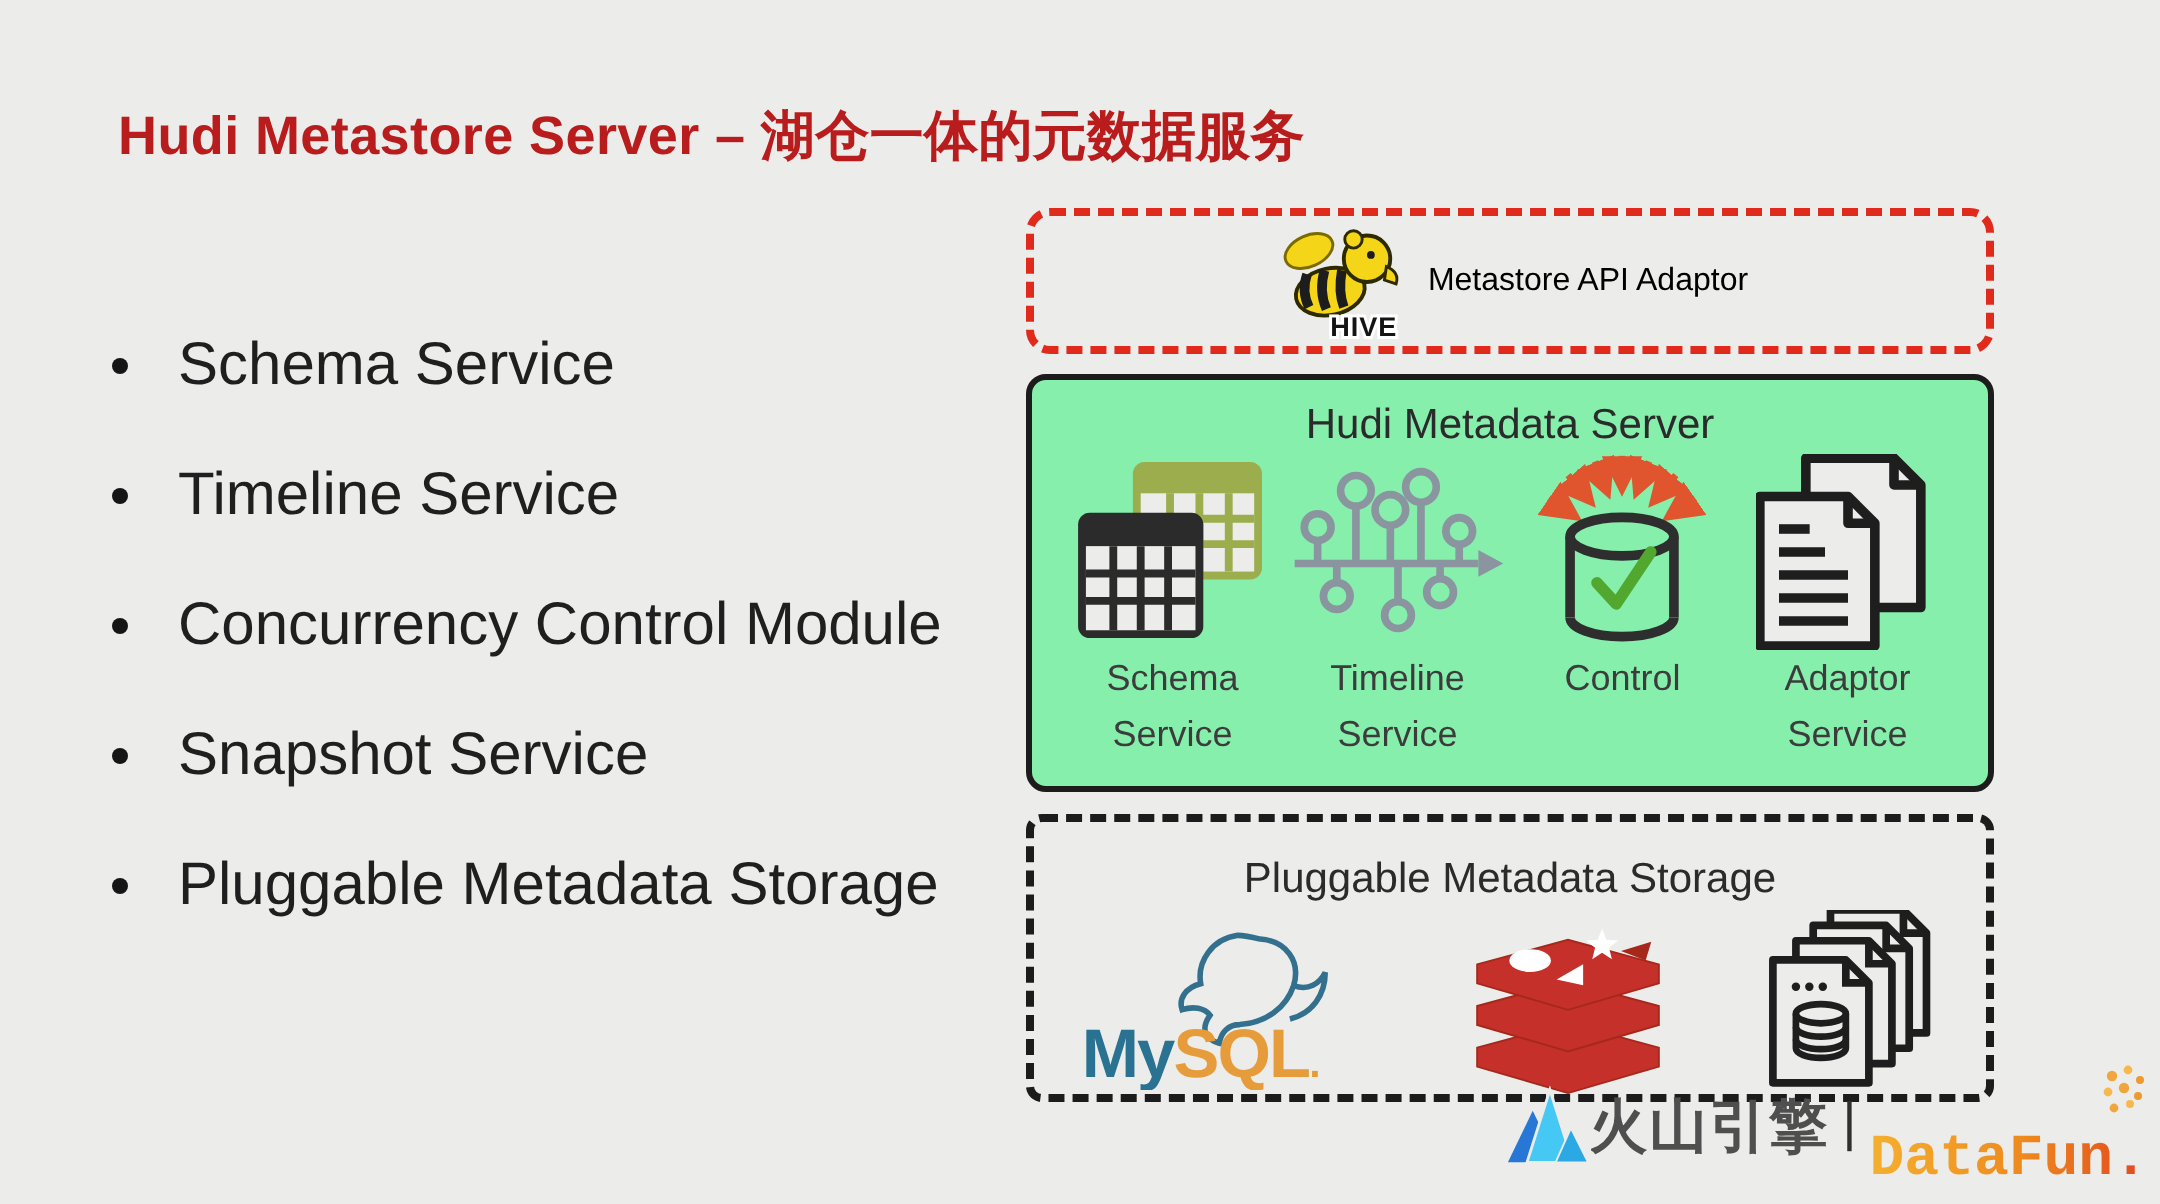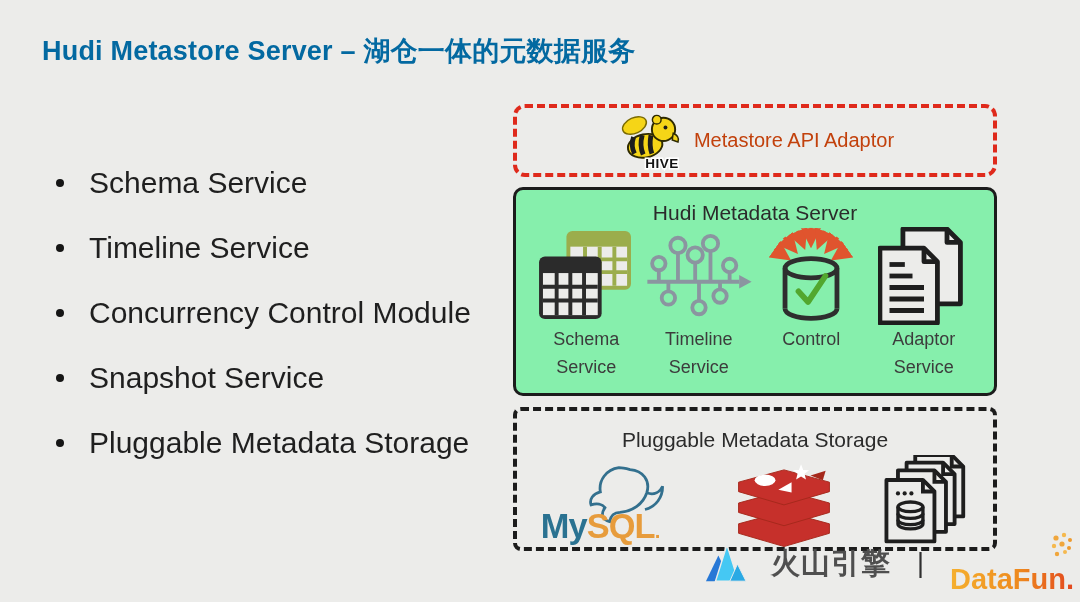--- a/index.html
+++ b/index.html
@@ -1,44 +1,44 @@
 <!DOCTYPE html>
 <html><head>
 <meta charset="utf-8">
 <style>
   html,body{margin:0;padding:0;}
   .slide{position:relative;width:1080px;height:602px;background:#ECECEA;overflow:hidden;
          font-family:"Liberation Sans","DejaVu Sans",sans-serif;}
-  .title{position:absolute;left:42px;top:33px;margin:0;font-size:27px;font-weight:600;
-         color:#0369a1;letter-spacing:.2px;}
+  .title{position:absolute;left:42px;top:33px;margin:17px;font-size:27px;font-weight:600;
+         color:#b91c1c;letter-spacing:.2px;}
   .bullets{position:absolute;left:56px;top:170px;margin:0;padding:0;list-style:none;}
   .bullets li{display:flex;align-items:center;height:26px;margin-bottom:39px;
               font-size:30px;color:#1F1F1F;}
   .dot{width:8px;height:8px;border-radius:50%;background:#151515;margin-right:25px;flex:none;}
 
   .adaptor{position:absolute;left:513px;top:104px;width:476px;height:65px;
            border:4px dashed #DF2A1C;border-radius:12px;
            display:flex;align-items:center;justify-content:center;gap:12px;}
-  .adaptor-label{font-size:20px;color:#c2410c;}
+  .adaptor-label{font-size:16px;color:#000000;}
 
   .server{position:absolute;left:513px;top:187px;width:478px;height:203px;
           border:3px solid #1C1C1C;border-radius:10px;background:#86efac;}
   .server-title{text-align:center;margin-top:11px;font-size:21px;color:#2B2B2B;}
   .services{display:flex;justify-content:space-between;padding:0 14px;margin-top:2px;}
   .service{width:116px;display:flex;flex-direction:column;align-items:center;}
   .icon-wrap{height:98px;display:flex;align-items:center;justify-content:center;}
   .svc-line{font-size:18px;color:#3C3C3C;line-height:28px;text-align:center;}
 
   .storage{position:absolute;left:513px;top:407px;width:476px;height:136px;
            border:4px dashed #1C1C1C;border-radius:8px;}
   .storage-title{text-align:center;margin-top:17px;font-size:21px;color:#2B2B2B;}
   .storage-row{display:flex;align-items:center;justify-content:space-between;
                padding:0 22px;margin-top:3px;}
 
-  .footer{position:absolute;right:6px;bottom:6px;display:flex;align-items:center;gap:24px;}
+  .footer{position:absolute;right:6px;bottom:6px;display:flex;align-items:center;gap:0;font-family:Liberation Mono, monospace;}
   .volcano-text{font-size:29px;color:#4F4F4F;font-weight:600;letter-spacing:1px;}
   .sep{font-size:27px;color:#2F2F2F;font-weight:300;margin:0 2px;}
   .datafun{display:flex;align-items:flex-end;gap:2px;flex-direction:column;}
   .datafun-text{font-size:29px;font-weight:700;
                 background:linear-gradient(90deg,#F5B02F 0%,#EE8A1E 55%,#E2471F 100%);
                 -webkit-background-clip:text;background-clip:text;
                 color:transparent;-webkit-text-fill-color:transparent;}
 </style>
 </head>
 <body>

